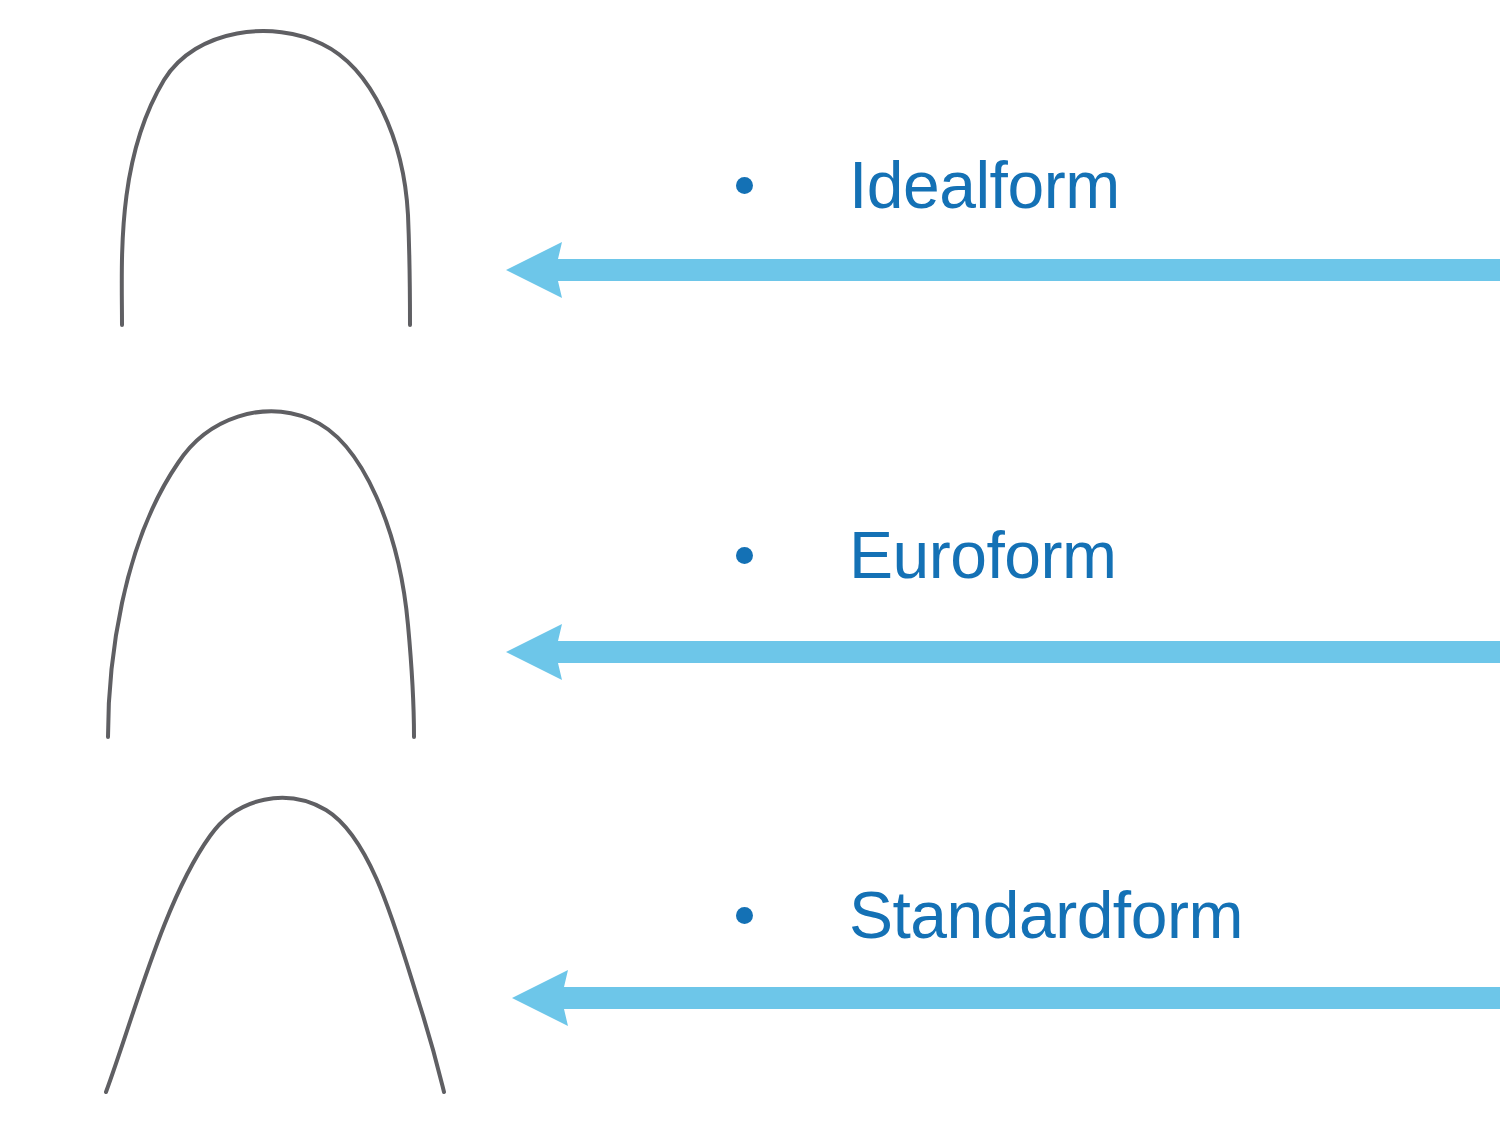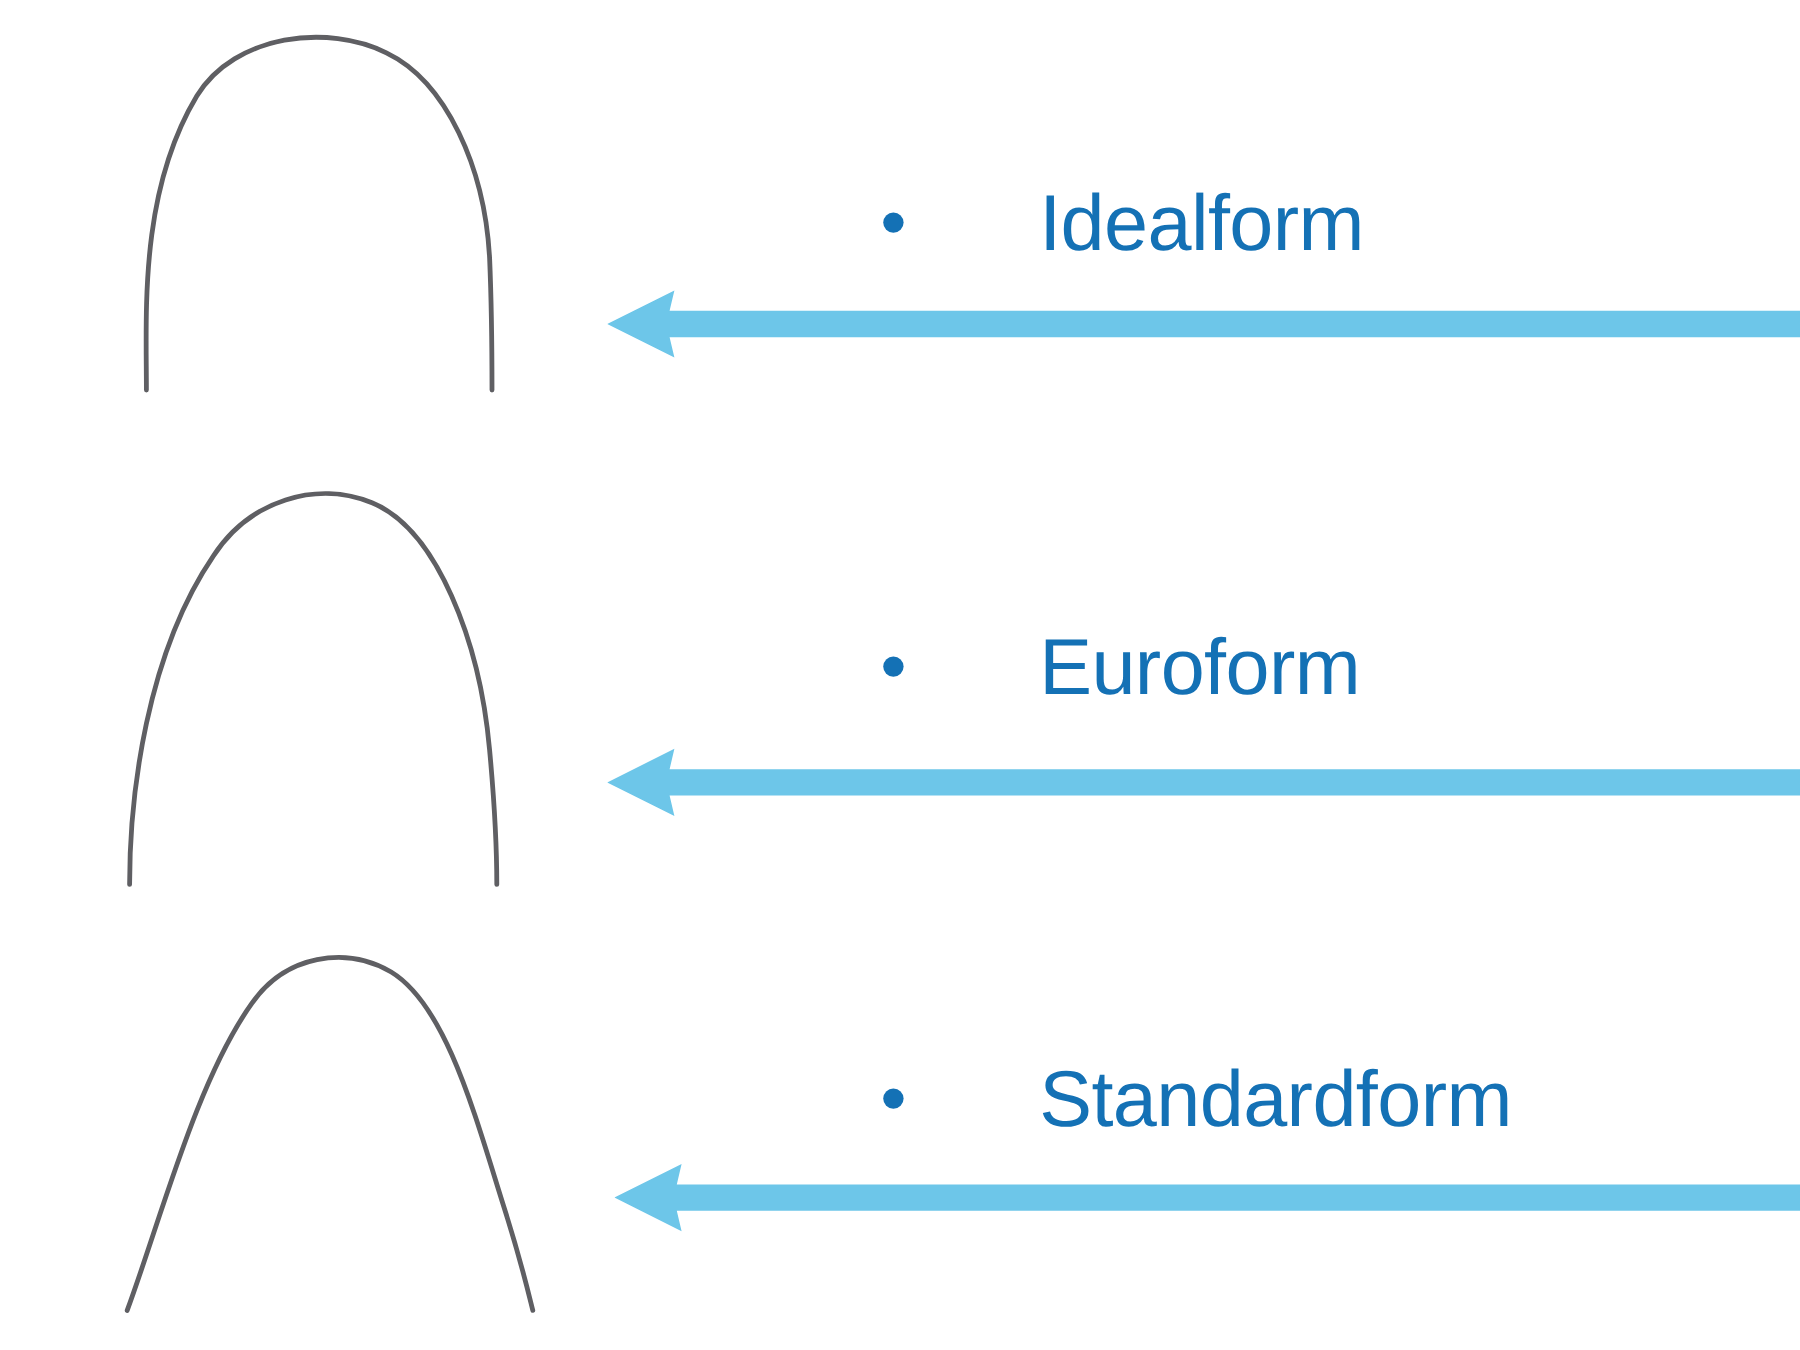--- a/index.html
+++ b/index.html
@@ -37,21 +37,20 @@
     stroke-width: 4;
     stroke-linecap: round;
   }
 
   
   .bullet-row {
     position: absolute;
     display: flex;
     align-items: center;
     white-space: nowrap;
-    gap: 17px;
   }
   #bullet-row-1 { left: 736px; top: 152px; }
   #bullet-row-2 { left: 736px; top: 522px; }
   #bullet-row-3 { left: 736px; top: 882px; justify-content: center; }
 
   .bullet-dot {
     width: 17px;
     height: 17px;
     border-radius: 50%;
     background: #1471b5;

